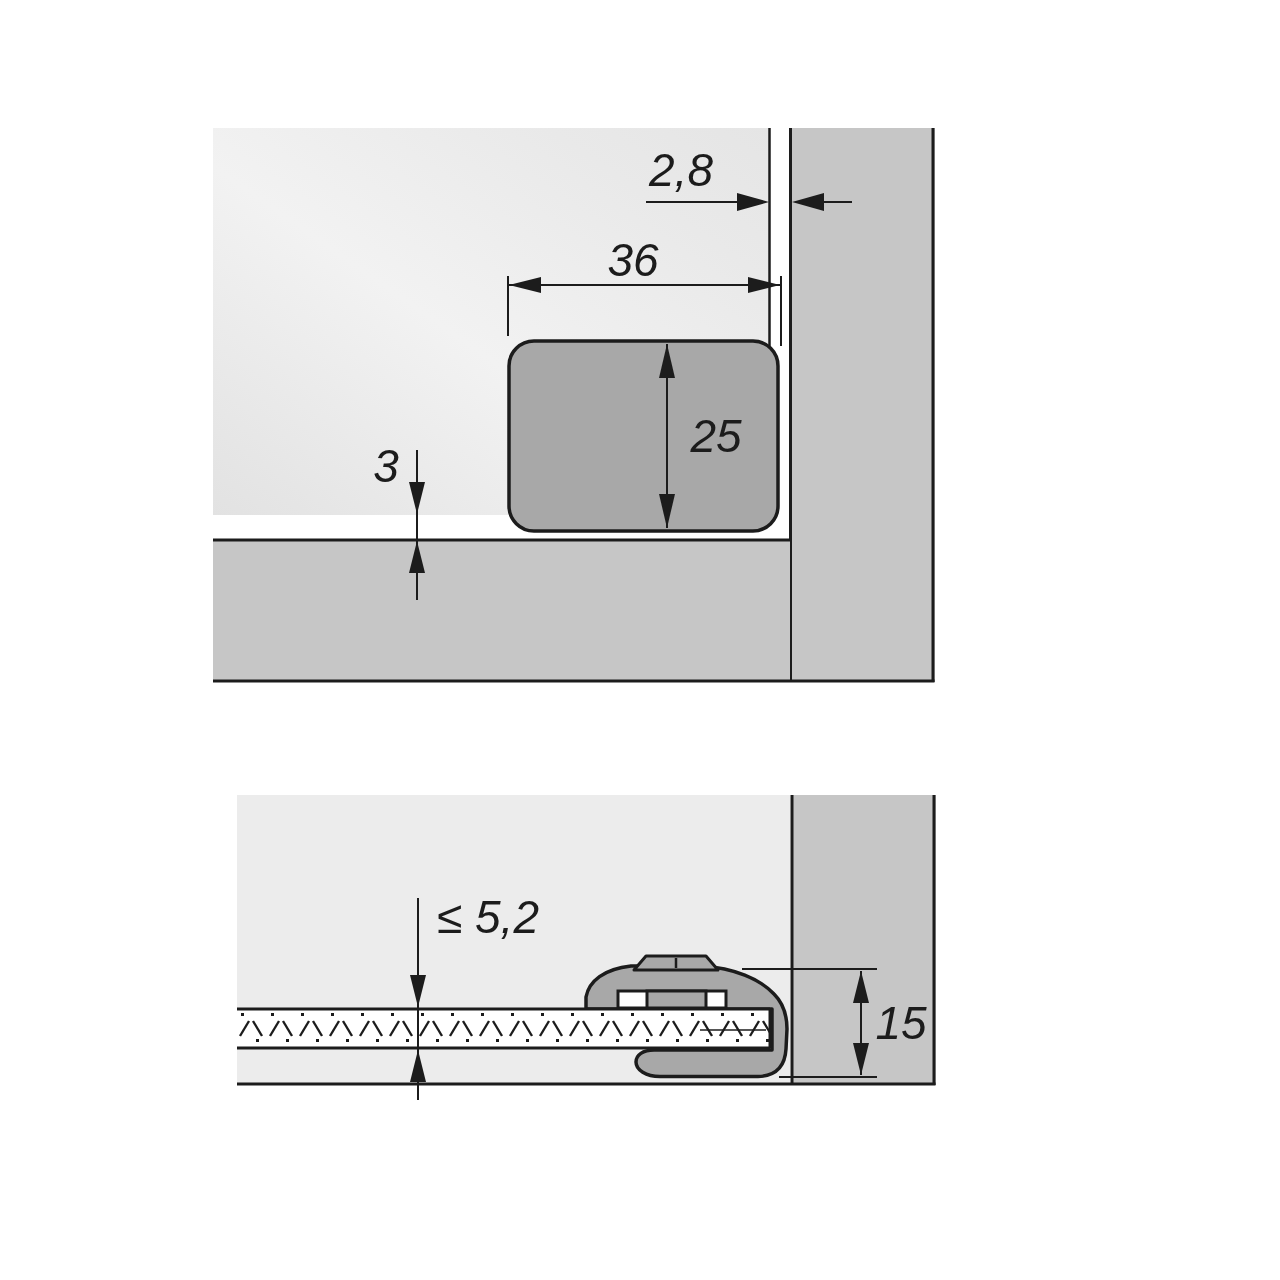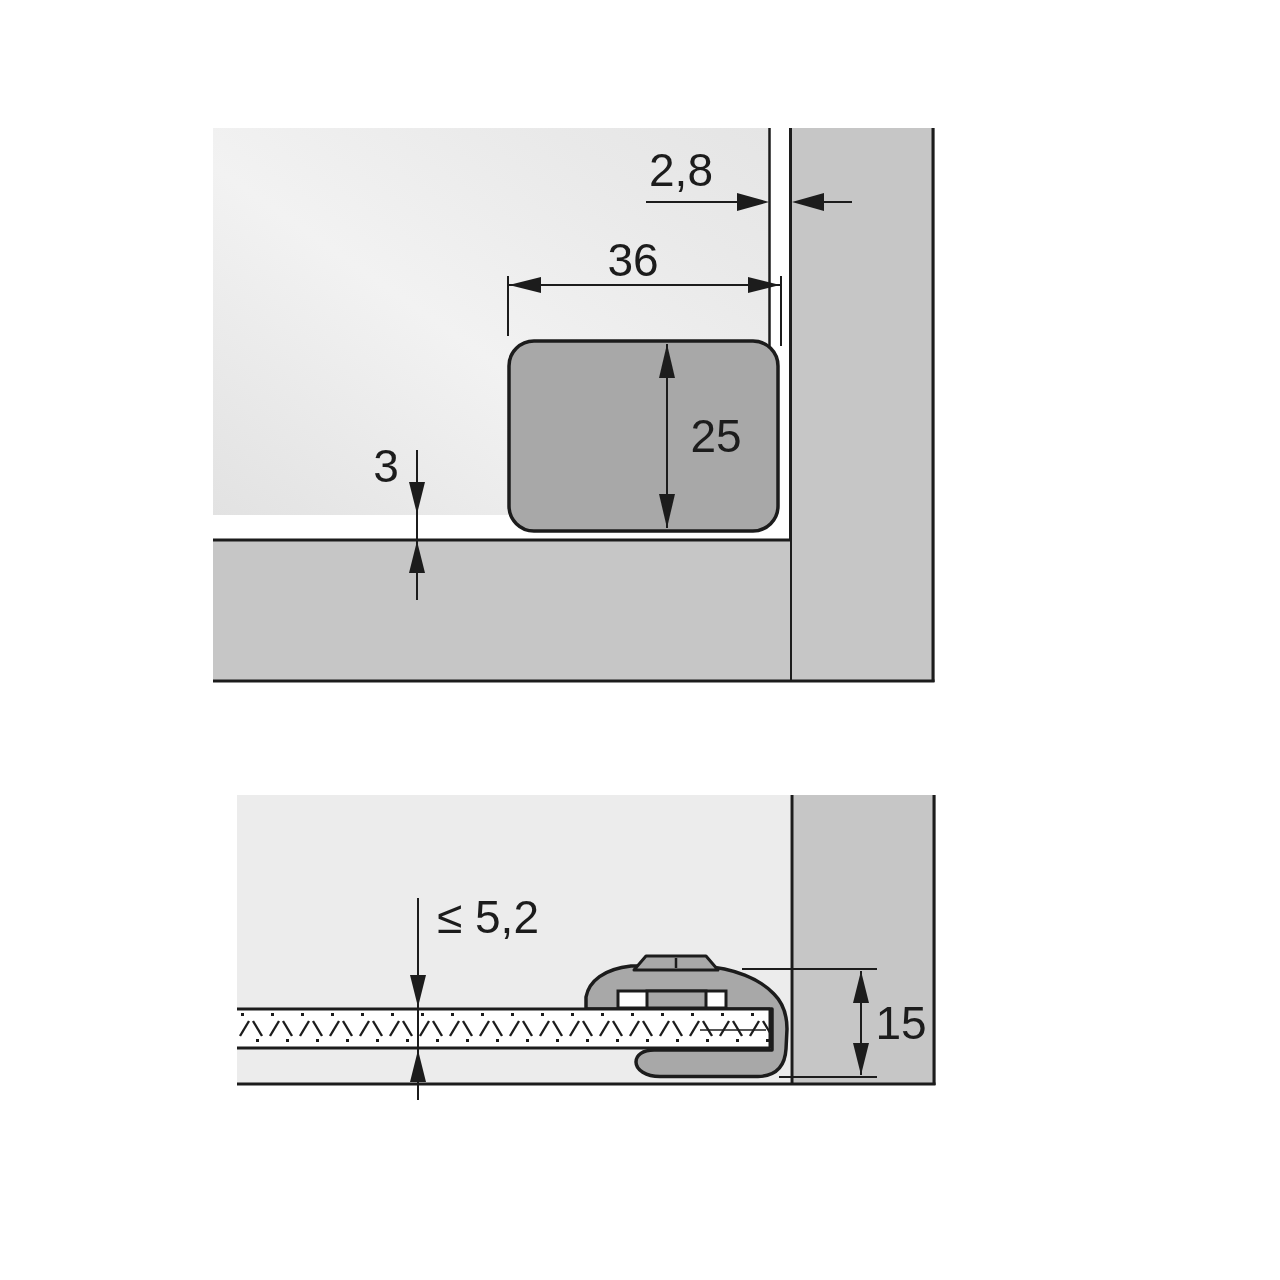--- a/index.html
+++ b/index.html
@@ -1,20 +1,21 @@
 <!DOCTYPE html>
 <html><head>
 <meta charset="utf-8">
 <style>
   html, body { margin: 0; padding: 0; background: #ffffff; }
   .canvas {
     width: 1280px; height: 1280px;
     background: #ffffff;
     position: relative;
     font-family: "Liberation Sans", sans-serif;
+    font-style: italic;
   }
   svg { display: block; }
   .dim-text {
     font-family: "Liberation Sans", sans-serif;
     font-size: 46px;
     fill: #1c1c1c;
   }
 </style>
 </head>
 <body>

